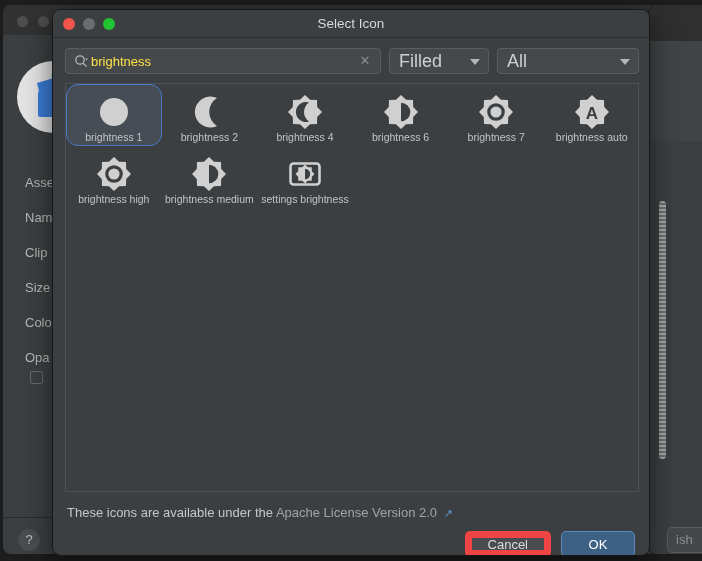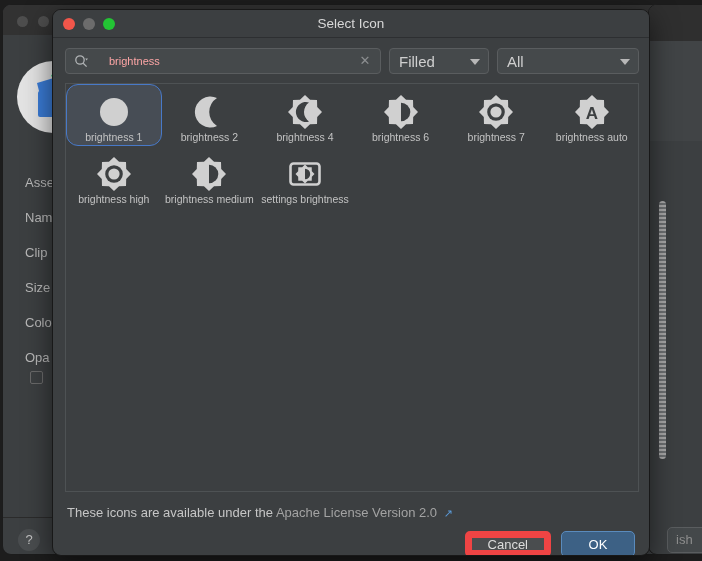--- a/index.html
+++ b/index.html
@@ -138,39 +138,39 @@
     background: #45494b;
     border: 1px solid #5a5d5f;
     border-radius: 4px;
     display: flex; align-items: center;
   }
   .search-ico {
     margin-left: 8px; width: 15px; height: 15px;
     display: flex; align-items: center;
   }
   .search-val {
-    margin-left: 20px;
-    color: #fca5a5; font-size: 11px;
+    margin-left: 2px;
+    color: #fde047; font-size: 13px;
   }
   .search-clear {
     position: absolute; right: 8px; top: 5px;
     width: 14px; height: 14px;
     color: #8b8e90; font-size: 13px; line-height: 14px; text-align: center;
   }
   .combo {
     position: relative;
     height: 26px;
     background: #45494b;
     border: 1px solid #5a5d5f;
     border-radius: 4px;
     display: flex; align-items: center;
   }
   .combo.style { flex: 0 0 100px; }
   .combo.cat   { flex: 1 1 auto; }
-  .combo-label { margin-left: 9px; color: #cfcfcf; font-size: 15px; }
+  .combo-label { margin-left: 9px; color: #cfcfcf; font-size: 18px; }
   .combo-arrow {
     position: absolute; right: 8px; top: 10px;
     width: 0; height: 0;
     border-left: 5px solid transparent;
     border-right: 5px solid transparent;
     border-top: 6px solid #b7b7b7;
   }
 
   
   .grid-panel {

